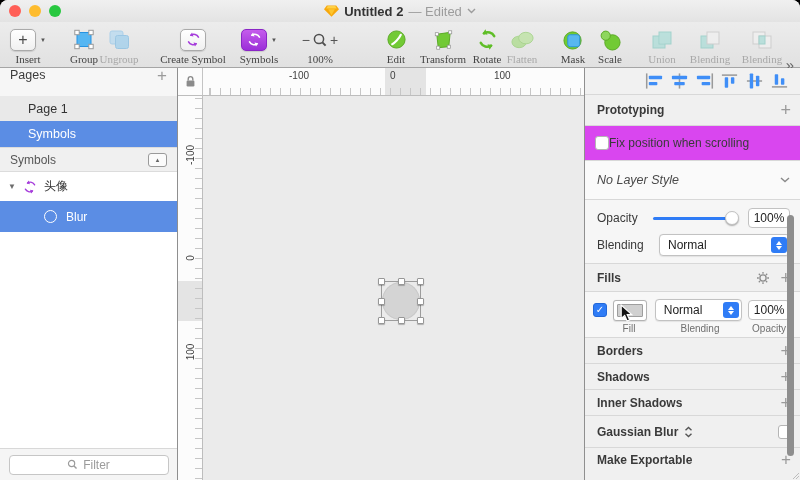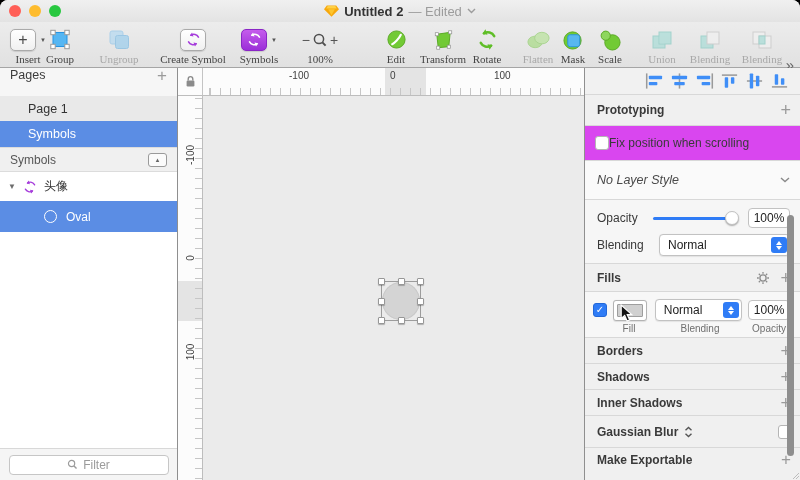--- a/index.html
+++ b/index.html
@@ -136,21 +136,21 @@
     <div class="titem" style="left:6px;width:44px">
       <div class="ticon">
           <span class="mini-btn">
             <span class="plusglyph">+</span>
           </span>
           <span class="caret">▼</span>
         </div>
       <div class="tlabel">Insert</div>
     </div>
 
-    <div class="titem" style="left:40px;width:40px">
+    <div class="titem" style="left:64px;width:40px">
       <div class="ticon">
           <svg width="24" height="23" viewBox="0 0 24 23">
         <rect x="5" y="4.5" width="14" height="14" rx="2" fill="#56b6f2" stroke="#2693e2"></rect>
         <rect x="2.8" y="2.3" width="4.4" height="4.4" fill="#fff" stroke="#9a9a9a"></rect>
             <rect x="16.8" y="2.3" width="4.4" height="4.4" fill="#fff" stroke="#9a9a9a"></rect>
         <rect x="2.8" y="16.3" width="4.4" height="4.4" fill="#fff" stroke="#9a9a9a"></rect>
             <rect x="16.8" y="16.3" width="4.4" height="4.4" fill="#fff" stroke="#9a9a9a"></rect>
       </svg>
         </div>
       <div class="tlabel">Group</div>
@@ -243,21 +243,21 @@
           <path d="M16.4 6.8 A7 7 0 0 0 6.6 4.1"></path>
               <path d="M3.6 13.2 A7 7 0 0 0 13.4 15.9"></path>
         </g>
         <path d="M8 0.2 L5.2 4.6 L10 5.4 Z" fill="#5fbe27"></path>
             <path d="M12 19.8 L14.8 15.4 L10 14.6 Z" fill="#5fbe27"></path>
       </svg>
         </div>
       <div class="tlabel">Rotate</div>
     </div>
 
-    <div class="titem disabled" style="left:516px;width:44px">
+    <div class="titem disabled" style="left:500px;width:44px">
       <div class="ticon">
           <svg width="25" height="20" viewBox="0 0 26 20">
         <ellipse cx="9.5" cy="12" rx="7.5" ry="6" fill="#8ed65e" stroke="#6cbf3a"></ellipse>
         <ellipse cx="16.5" cy="8" rx="7.5" ry="6" fill="#a5e07b" stroke="#6cbf3a"></ellipse>
       </svg>
         </div>
       <div class="tlabel">Flatten</div>
     </div>
 
     <div class="titem" style="left:555px;width:36px">
@@ -339,21 +339,21 @@
           <path d="M11.6 4.8 A5 5 0 0 0 4.6 2.9"></path>
             <path d="M2.4 9.2 A5 5 0 0 0 9.4 11.1"></path>
         </g>
         <path d="M5.6 0.4 L3.6 3.6 L7 4.2 Z" fill="#a63ddb"></path>
           <path d="M8.4 13.6 L10.4 10.4 L7 9.8 Z" fill="#a63ddb"></path>
       </svg>
       <span>头像</span>
     </div>
     <div class="layer-row row-selected">
       <span class="oval-glyph"></span>
-      <span>Oval</span>
+      <span>Blur</span>
     </div>
     <div class="filter-bar">
       <div class="filter-input">
         <svg width="11" height="11" viewBox="0 0 12 12">
             <circle cx="5" cy="5" r="3.4" fill="none" stroke="#9b9b9b" stroke-width="1.3"></circle>
             <line x1="7.6" y1="7.6" x2="10.4" y2="10.4" stroke="#9b9b9b" stroke-width="1.5"></line>
           </svg>
         <span>Filter</span>
       </div>
     </div>

